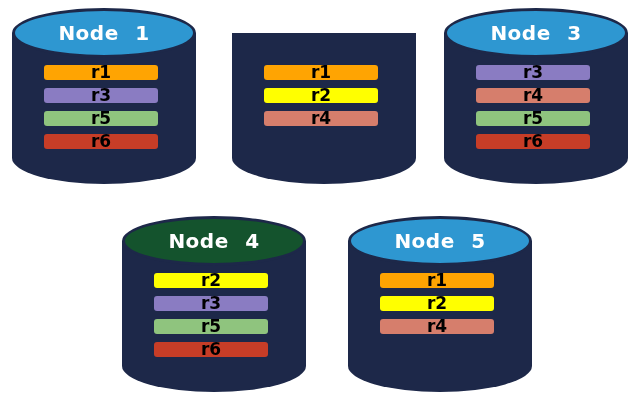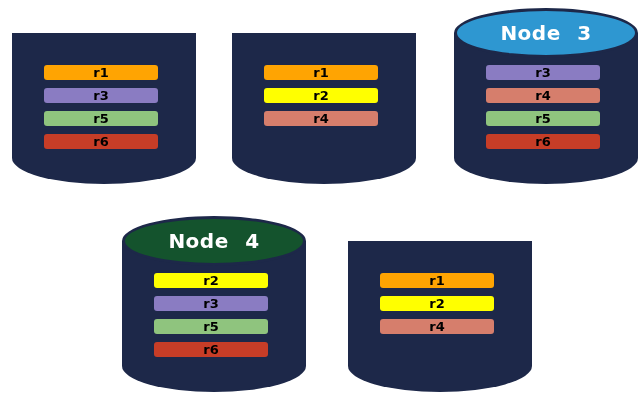--- a/index.html
+++ b/index.html
@@ -15,21 +15,21 @@
     overflow: hidden;
     font-family: "DejaVu Sans", sans-serif;
   }
   .cyl {
     position: absolute;
     width: 184px;
     height: 176px;
   }
   .pos-0 { left: 12px;  top: 8px; }
   .pos-1 { left: 232px; top: 8px; }
-  .pos-2 { left: 454px; top: 8px; }
+  .pos-2 { left: 444px; top: 8px; }
   .pos-3 { left: 122px; top: 216px; }
   .pos-4 { left: 348px; top: 216px; }
 
   .cyl-body {
     position: absolute;
     left: 0; right: 0;
     top: 25px; bottom: 0;
     border-radius: 0 0 50% 50% / 0 0 26px 26px;
     z-index: 1;
   }
@@ -62,30 +62,33 @@
   .bar {
     height: 15px;
     margin-bottom: 8px;
     border-radius: 3px;
     display: flex;
     align-items: center;
     justify-content: center;
   }
   .bar-label {
     font-weight: bold;
-    font-size: 13px;
+    font-size: 17px;
     line-height: 15px;
   }
 </style>
 </head>
 <body>
 
 <div class="stage">
     <div class="cyl pos-0">
       <div class="cyl-body" style="background-color: rgb(29, 40, 73);"></div>
+      <div class="cyl-top" style="border-color: rgb(29, 40, 73); background-color: rgb(46, 151, 209);">
+        <span class="cyl-title" style="color: rgb(255, 255, 255);">Node 1</span>
+      </div>
       <div class="bars">
         <div class="bar" style="background-color: rgb(255, 164, 2);">
           <span class="bar-label" style="color: rgb(0, 0, 0);">r1</span>
         </div>
         <div class="bar" style="background-color: rgb(138, 124, 194);">
           <span class="bar-label" style="color: rgb(0, 0, 0);">r3</span>
         </div>
         <div class="bar" style="background-color: rgb(143, 196, 126);">
           <span class="bar-label" style="color: rgb(0, 0, 0);">r5</span>
         </div>
@@ -143,20 +146,23 @@
         <div class="bar" style="background-color: rgb(143, 196, 126);">
           <span class="bar-label" style="color: rgb(0, 0, 0);">r5</span>
         </div>
         <div class="bar" style="background-color: rgb(199, 61, 39);">
           <span class="bar-label" style="color: rgb(0, 0, 0);">r6</span>
         </div>
       </div>
     </div>
     <div class="cyl pos-4">
       <div class="cyl-body" style="background-color: rgb(29, 40, 73);"></div>
+      <div class="cyl-top" style="border-color: rgb(29, 40, 73); background-color: rgb(46, 151, 209);">
+        <span class="cyl-title" style="color: rgb(255, 255, 255);">Node 5</span>
+      </div>
       <div class="bars">
         <div class="bar" style="background-color: rgb(255, 164, 2);">
           <span class="bar-label" style="color: rgb(0, 0, 0);">r1</span>
         </div>
         <div class="bar" style="background-color: rgb(255, 255, 0);">
           <span class="bar-label" style="color: rgb(0, 0, 0);">r2</span>
         </div>
         <div class="bar" style="background-color: rgb(214, 126, 108);">
           <span class="bar-label" style="color: rgb(0, 0, 0);">r4</span>
         </div>

